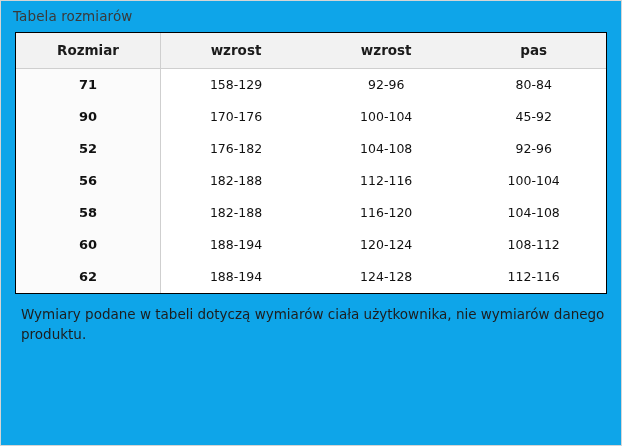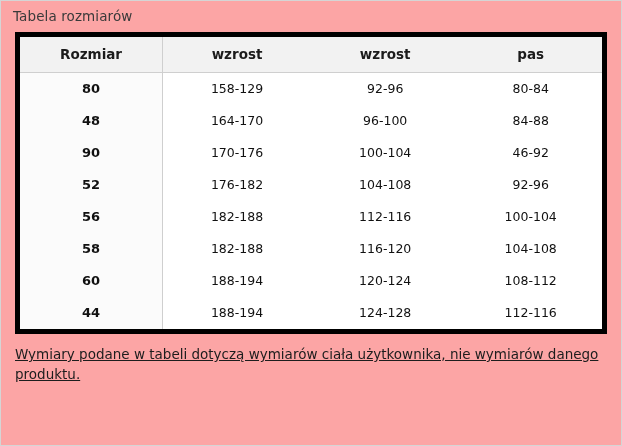--- a/index.html
+++ b/index.html
@@ -10,35 +10,35 @@
     width: 622px;
     height: 446px;
     background: #ffffff;
     font-family: "DejaVu Sans", sans-serif;
     overflow: hidden;
   }
   .panel {
     width: 622px;
     height: 446px;
     box-sizing: border-box;
-    background: #fca5a5;
+    background: #0ea5e9;
     border: 1px solid #d5d5d5;
     display: flex;
     flex-direction: column;
   }
   .panel-title {
     font-size: 13.5px;
     color: #3a3a3a;
     padding: 7px 12px 8px 12px;
     letter-spacing: 0.1px;
   }
   .table-wrap {
     margin: 0 14px;
     background: #ffffff;
-    border: 5px solid #000000;
+    border: 1px solid #000000;
   }
   table.size-table {
     border-collapse: collapse;
     width: 100%;
     table-layout: fixed;
   }
   table.size-table thead th {
     background: #f2f2f2;
     font-size: 13.5px;
     font-weight: bold;
@@ -60,22 +60,21 @@
   table.size-table tbody td.cell-size {
     font-weight: bold;
     font-size: 13px;
     border-right: 1px solid #cfcfcf;
     background: #fbfbfb;
   }
   .note {
     font-size: 13.5px;
     color: #1d1d1d;
     line-height: 1.45;
-    padding: 11px 14px 0 14px;
-    text-decoration: underline;
+    padding: 11px 14px 0 20px;
   }
   
   col.c1 { width: 24.5%; }
   col.c2 { width: 25.5%; }
   col.c3 { width: 25.5%; }
   col.c4 { width: 24.5%; }
 </style>
 </head>
 <body>
 
@@ -94,36 +93,30 @@
       <thead>
         <tr>
           <th class="col-size">Rozmiar</th>
           <th>wzrost</th>
           <th>wzrost</th>
           <th>pas</th>
         </tr>
       </thead>
       <tbody>
         <tr>
-          <td class="cell-size">80</td>
+          <td class="cell-size">71</td>
           <td>158-129</td>
           <td>92-96</td>
           <td>80-84</td>
         </tr>
         <tr>
-          <td class="cell-size">48</td>
-          <td>164-170</td>
-          <td>96-100</td>
-          <td>84-88</td>
-        </tr>
-        <tr>
           <td class="cell-size">90</td>
           <td>170-176</td>
           <td>100-104</td>
-          <td>46-92</td>
+          <td>45-92</td>
         </tr>
         <tr>
           <td class="cell-size">52</td>
           <td>176-182</td>
           <td>104-108</td>
           <td>92-96</td>
         </tr>
         <tr>
           <td class="cell-size">56</td>
           <td>182-188</td>
@@ -136,21 +129,21 @@
           <td>116-120</td>
           <td>104-108</td>
         </tr>
         <tr>
           <td class="cell-size">60</td>
           <td>188-194</td>
           <td>120-124</td>
           <td>108-112</td>
         </tr>
         <tr>
-          <td class="cell-size">44</td>
+          <td class="cell-size">62</td>
           <td>188-194</td>
           <td>124-128</td>
           <td>112-116</td>
         </tr>
       </tbody>
     </table>
   </div>
 
   <div class="note">Wymiary podane w tabeli dotyczą wymiarów ciała użytkownika, nie wymiarów danego produktu.</div>
 

